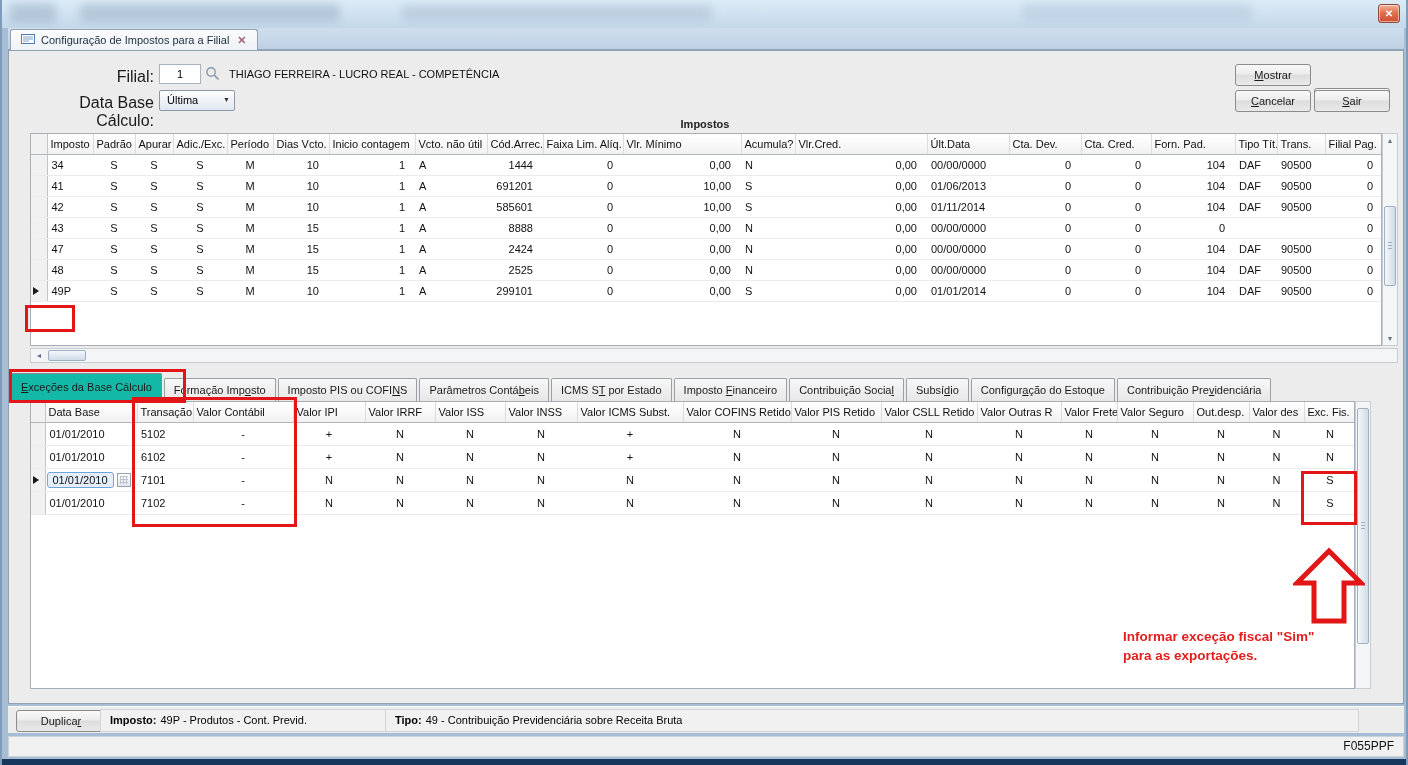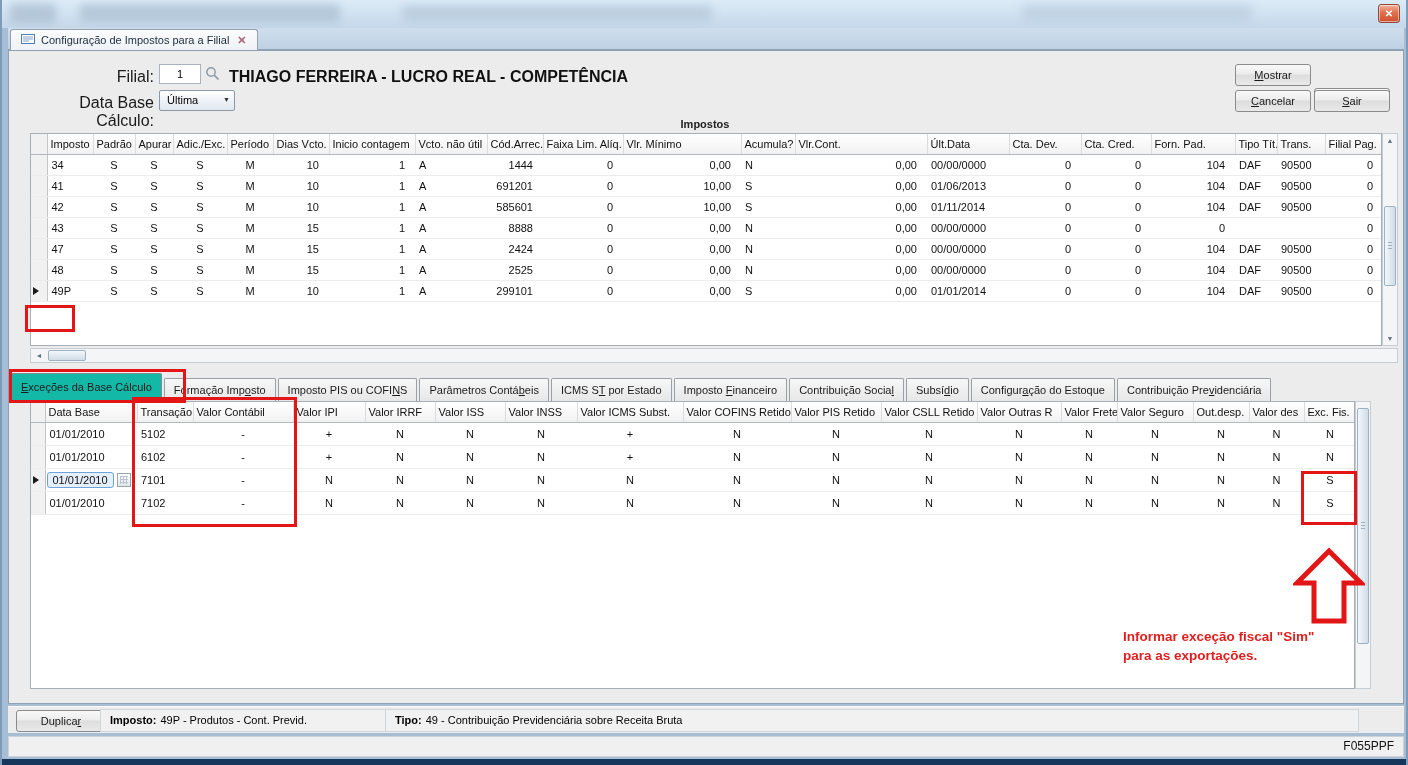--- a/index.html
+++ b/index.html
@@ -27,21 +27,21 @@
   .mdiclose { color:#a8687a; font-weight:bold; font-size:11px; padding-left:2px; }
   
   .content { position:absolute; left:6px; top:50px; width:1396px; height:654px;
              background:#ececec; border:1px solid #8fa1b3; }
   .lbl { position:absolute; font-size:16px; color:#1a1a1a; }
   .lbl-filial { left:60px; top:17px; width:85px; text-align:right; }
   .lbl-db { left:18px; top:43px; width:127px; text-align:right; }
   .input { position:absolute; left:150px; top:13px; width:42px; height:20px; background:#fff;
            border:1px solid #a9b4c0; font-size:11px; text-align:center; line-height:18px; }
   .mag { position:absolute; left:196px; top:15px; }
-  .company { position:absolute; left:220px; top:17px; font-size:16px; color:#111; font-weight:bold;text-align:center; }
+  .company { position:absolute; left:220px; top:17px; font-size:11px; color:#111; font-weight:normal;text-align:center; }
   .dropdown { position:absolute; left:150px; top:39px; width:76px; height:21px; border:1px solid #8b98a8;
               border-radius:2px; background:linear-gradient(#ffffff,#dfe7ef); font-size:11px; }
   .ddval { position:absolute; left:7px; top:3px; }
   .ddarrow { position:absolute; right:4px; top:5px; font-size:7px; color:#333; }
   .btn { position:absolute; height:22px; border:1px solid #8b8b8b; border-radius:3px;
          background:linear-gradient(#f9f9f9,#ececec 45%,#dddddd 50%,#e9e9e9); font-size:11px;
          text-align:center; line-height:20px; color:#1a1a1a; cursor:default; }
   .b-mostrar { left:1226px; top:13px; width:76px; }
   .b-ajuda   { left:1305px; top:13px; width:76px;margin-top:24px; }
   .b-cancelar{ left:1226px; top:39px; width:76px; }
@@ -206,21 +206,21 @@
               <th>Apurar</th>
               <th>Adic./Exc.</th>
               <th>Período</th>
               <th>Dias Vcto.</th>
               <th>Inicio contagem</th>
               <th>Vcto. não útil</th>
               <th>Cód.Arrec.</th>
               <th>Faixa Lim. Alíq.</th>
               <th>Vlr. Mínimo</th>
               <th>Acumula?</th>
-              <th>Vlr.Cont.</th>
+              <th>Vlr.Cred.</th>
               <th>Últ.Data</th>
               <th>Cta. Dev.</th>
               <th>Cta. Cred.</th>
               <th>Forn. Pad.</th>
               <th>Tipo Tít.</th>
               <th>Trans.</th>
               <th>Filial Pag.</th>
             </tr>
           </thead>
           <tbody>

